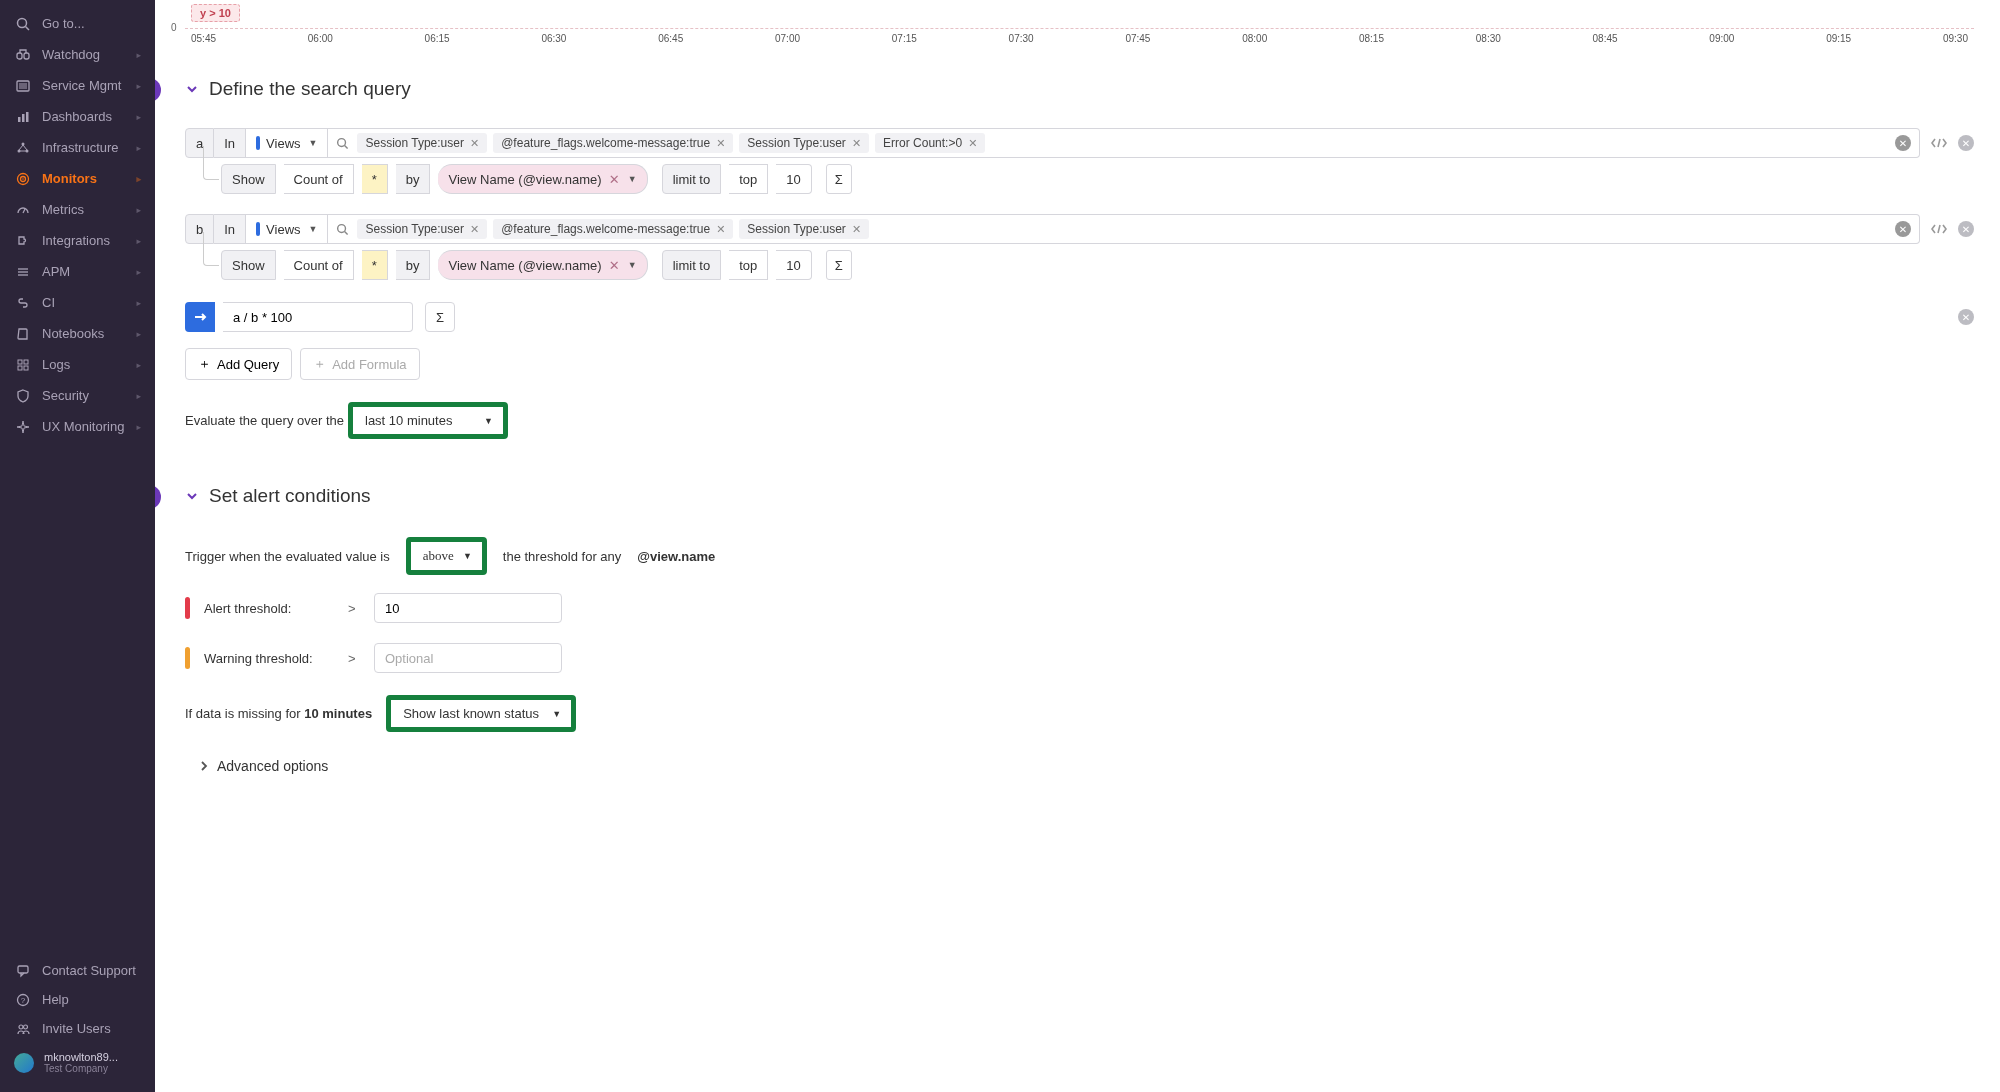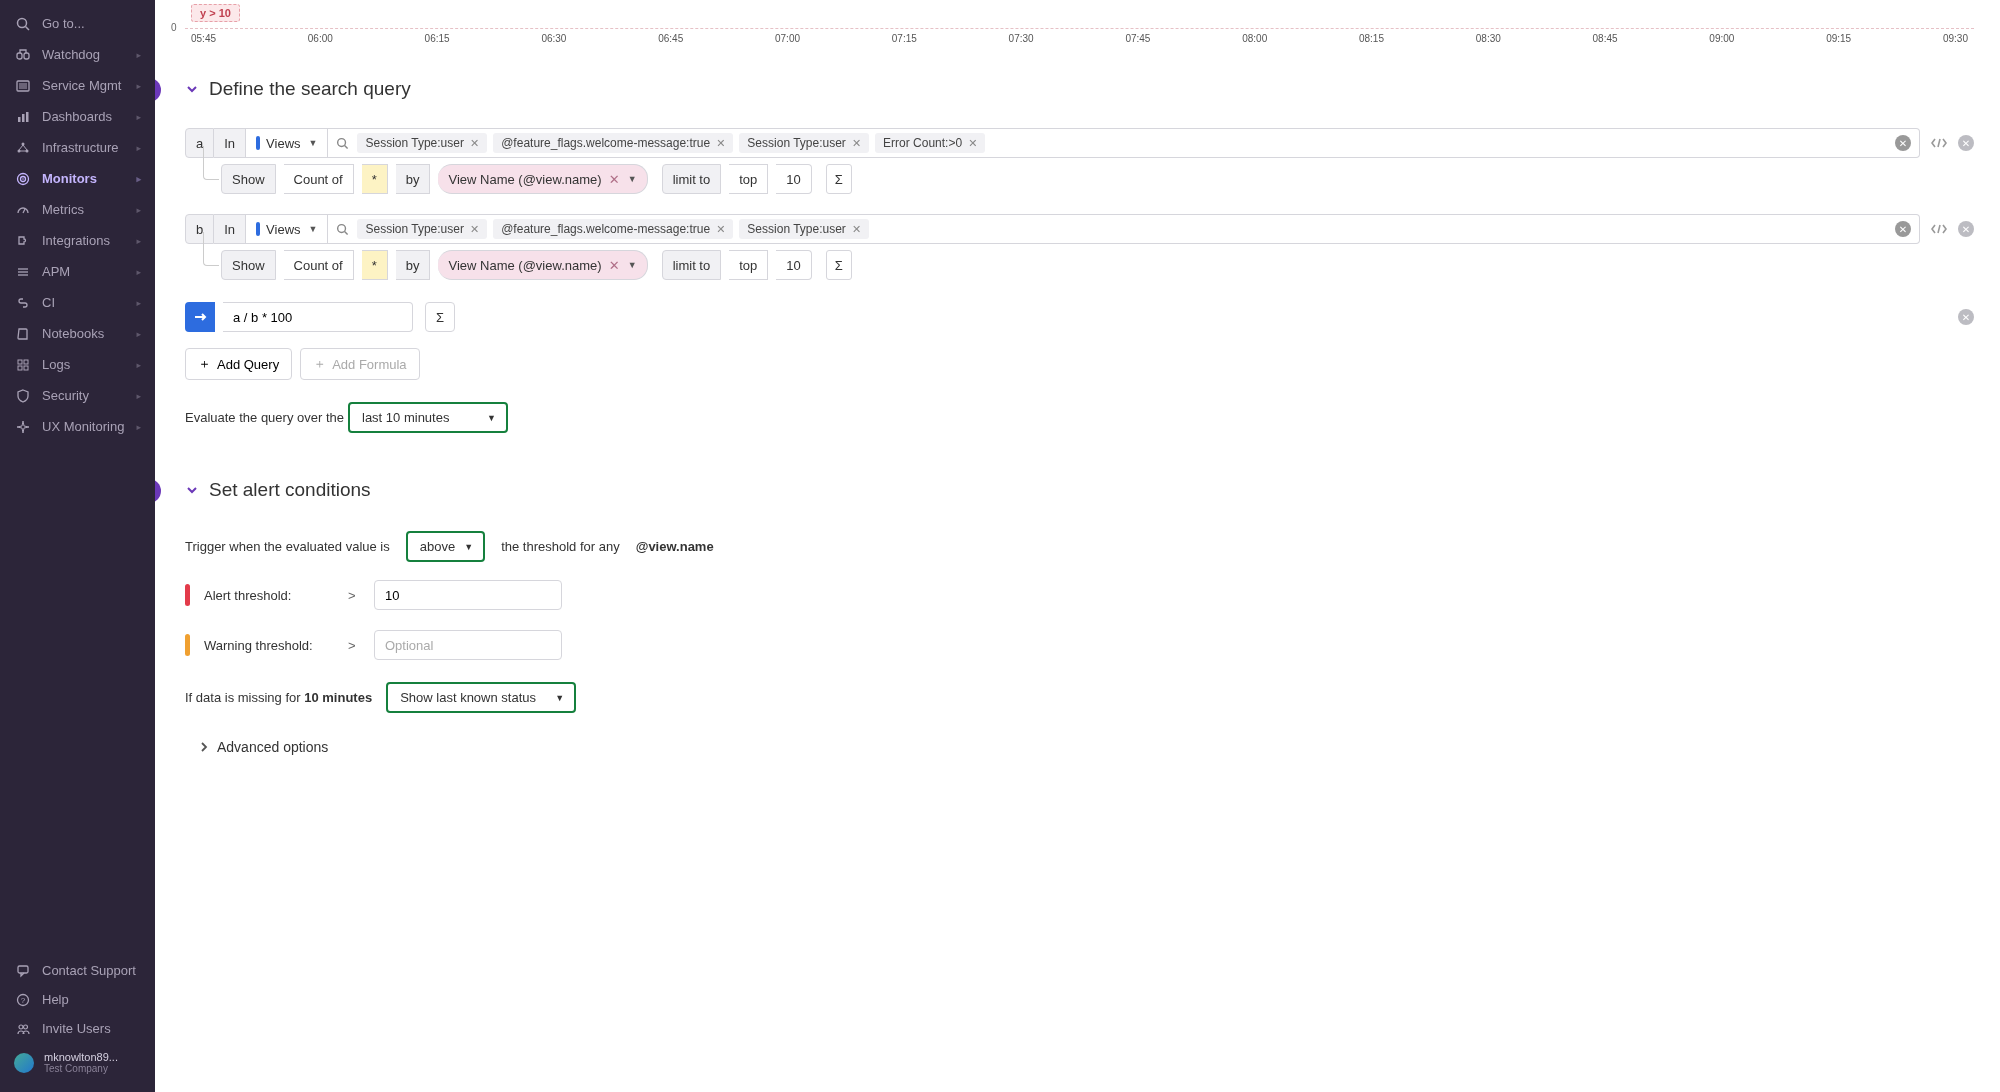--- a/index.html
+++ b/index.html
@@ -6,21 +6,21 @@
 body { font-family: -apple-system, BlinkMacSystemFont, "Segoe UI", Helvetica, Arial, sans-serif; font-size: 13px; color: #333; background: #fff; }
 .app { display: flex; height: 100vh; width: 100vw; }
 
 
 .sidebar { width: 155px; background: #2c2539; color: #b5b0c0; display: flex; flex-direction: column; flex-shrink: 0; }
 .logo-area { padding: 18px 12px 12px; text-align: center; }
 .logo-svg { margin: 0 auto 8px; display: block; }
 .logo-text { color: #fff; font-weight: 700; letter-spacing: 1px; font-size: 17px; }
 .nav { flex: 1; padding-top: 8px; }
 .nav-item { display: flex; align-items: center; padding: 8px 14px; cursor: pointer; color: #a9a2b6; font-size: 13px; }
-.nav-item.active { color: #c4b5fd; font-weight: 600; }
+.nav-item.active { color: #f97316; font-weight: 600; }
 .nav-item .icon { width: 18px; margin-right: 10px; display: inline-flex; justify-content: center; }
 .nav-item .chevron { margin-left: auto; font-size: 9px; opacity: 0.4; }
 .sidebar-footer { padding: 6px 0 10px; }
 .sidebar-footer .nav-item { padding: 7px 14px; }
 .user-row { display: flex; align-items: center; padding: 8px 14px; }
 .user-avatar { width: 20px; height: 20px; border-radius: 50%; background: linear-gradient(135deg,#4a9,#27c); margin-right: 10px; }
 .user-meta { display: flex; flex-direction: column; font-size: 11px; }
 .user-name { color: #d5d0e0; }
 .user-company { color: #8a8298; font-size: 10px; }
 
@@ -68,25 +68,25 @@
 .formula-icon { width: 30px; height: 30px; background: #2d6cdf; border-radius: 4px 0 0 4px; display: flex; align-items: center; justify-content: center; color: #fff; }
 .formula-input { border: 1px solid #d6d6dc; border-left: none; height: 30px; border-radius: 0 4px 4px 0; padding: 0 10px; width: 190px; font-size: 13px; }
 .formula-sigma { border: 1px solid #d6d6dc; height: 30px; width: 30px; border-radius: 4px; display: flex; align-items: center; justify-content: center; margin-left: 4px; cursor: pointer; }
 .formula-del { margin-left: auto; }
 
 .action-buttons { display: flex; gap: 8px; margin-top: 16px; }
 .btn { border: 1px solid #d6d6dc; background: #fff; padding: 6px 12px; border-radius: 4px; cursor: pointer; font-size: 13px; display: flex; align-items: center; gap: 6px; }
 .btn.disabled { color: #aaa; cursor: default; }
 
 .eval-row { margin-top: 22px; display: flex; align-items: center; gap: 4px; font-size: 13px; }
-.select { border: 2px solid #15803d; border-radius: 4px; padding: 6px 30px 6px 12px; position: relative; cursor: pointer; font-size: 13px; background: #fff; min-width: 160px; }
+.select { border: 5px solid #15803d; border-radius: 4px; padding: 6px 30px 6px 12px; position: relative; cursor: pointer; font-size: 13px; background: #fff; min-width: 160px; }
 .select .caret { position: absolute; right: 10px; top: 50%; transform: translateY(-50%); font-size: 9px; color: #333; }
 
 .trigger-row { margin-top: 30px; font-size: 13px; display: flex; align-items: center; gap: 16px; flex-wrap: wrap; }
-.select.small { min-width: 74px; padding-right: 28px; }
+.select.small { min-width: 74px; padding-right: 28px; font-family: Liberation Serif, serif; }
 .boldish { font-weight: 600; }
 
 .threshold-row { display: flex; align-items: center; gap: 14px; margin-top: 18px; font-size: 13px; }
 .color-stripe { width: 5px; height: 22px; border-radius: 3px; }
 .color-stripe.red { background: #e33b4a; }
 .color-stripe.orange { background: #f0a030; }
 .th-label { width: 130px; }
 .th-op { color: #666; width: 12px; }
 .th-input { border: 1px solid #d6d6dc; border-radius: 4px; height: 30px; width: 188px; padding: 0 10px; font-size: 13px; }
 .th-input::placeholder { color: #aaa; }

